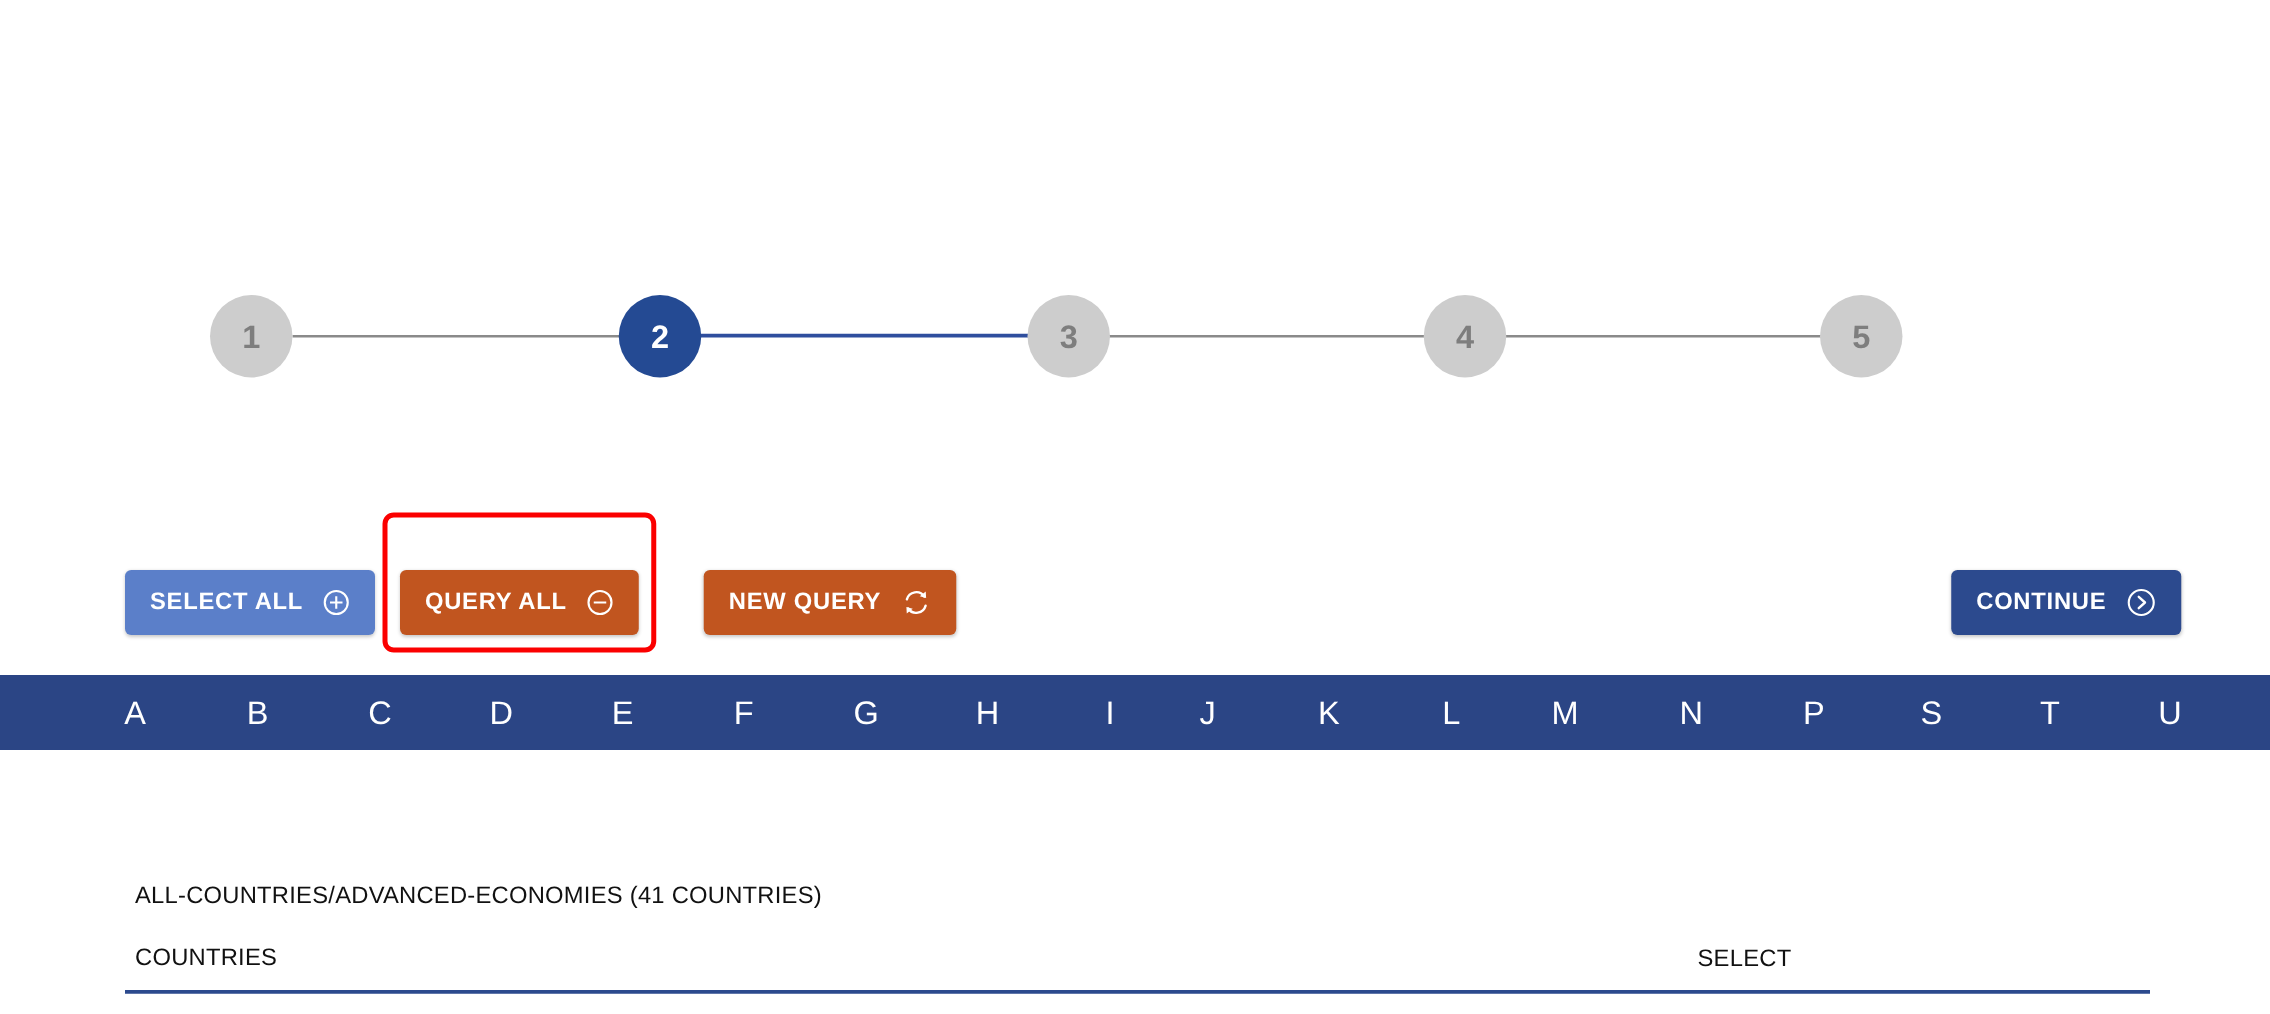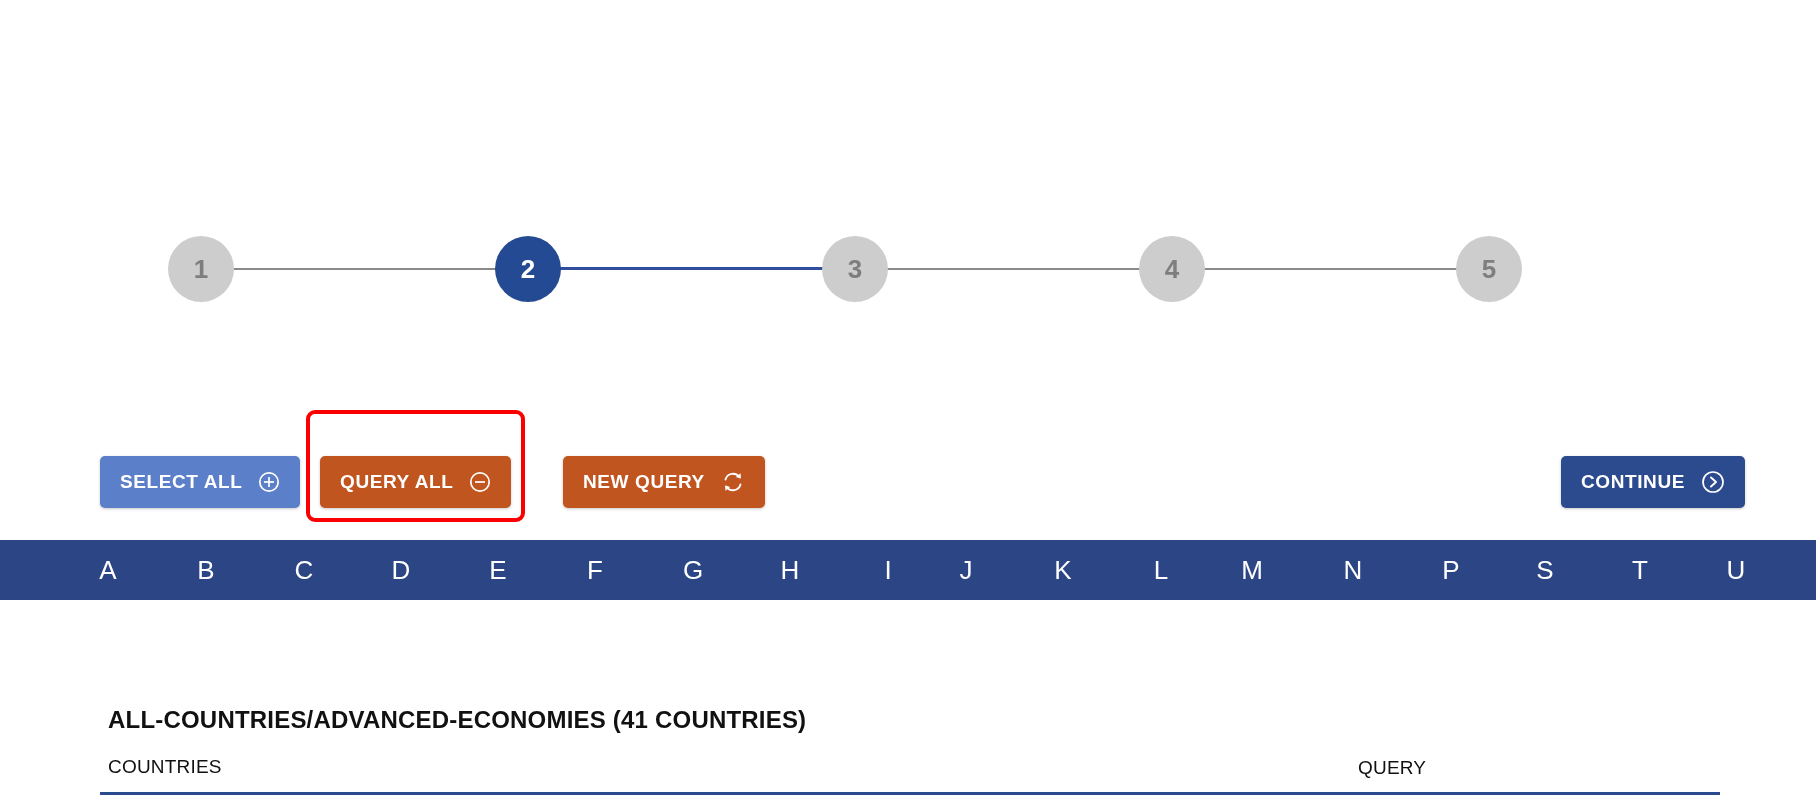--- a/index.html
+++ b/index.html
@@ -142,22 +142,22 @@
     font-weight: 400;
     cursor: pointer;
     user-select: none;
   }
 
   
   .group-label {
     position: absolute;
     top: 706px;
     left: 108px;
-    font-size: 24px;
-    font-weight: 700;
+    font-size: 19px;
+    font-weight: 400;
     color: #111111;
     letter-spacing: 0.2px;
     white-space: nowrap;
   }
   .col-countries {
     position: absolute;
     top: 756px;
     left: 108px;
     font-size: 19px;
     color: #111111;
@@ -266,17 +266,17 @@
     <div class="alpha-letter" style="left:1431px;">P</div>
     <div class="alpha-letter" style="left:1525px;">S</div>
     <div class="alpha-letter" style="left:1620px;">T</div>
     <div class="alpha-letter" style="left:1716px;">U</div>
   </div>
 
   <div class="group-label">ALL-COUNTRIES/ADVANCED-ECONOMIES (41 COUNTRIES)</div>
 
   <div class="col-countries">COUNTRIES</div>
 
-  <div class="col-notes">QUERY</div>
+  <div class="col-notes">SELECT</div>
 
   <div class="table-rule"></div>
 
 </div>
 
 </body></html>

